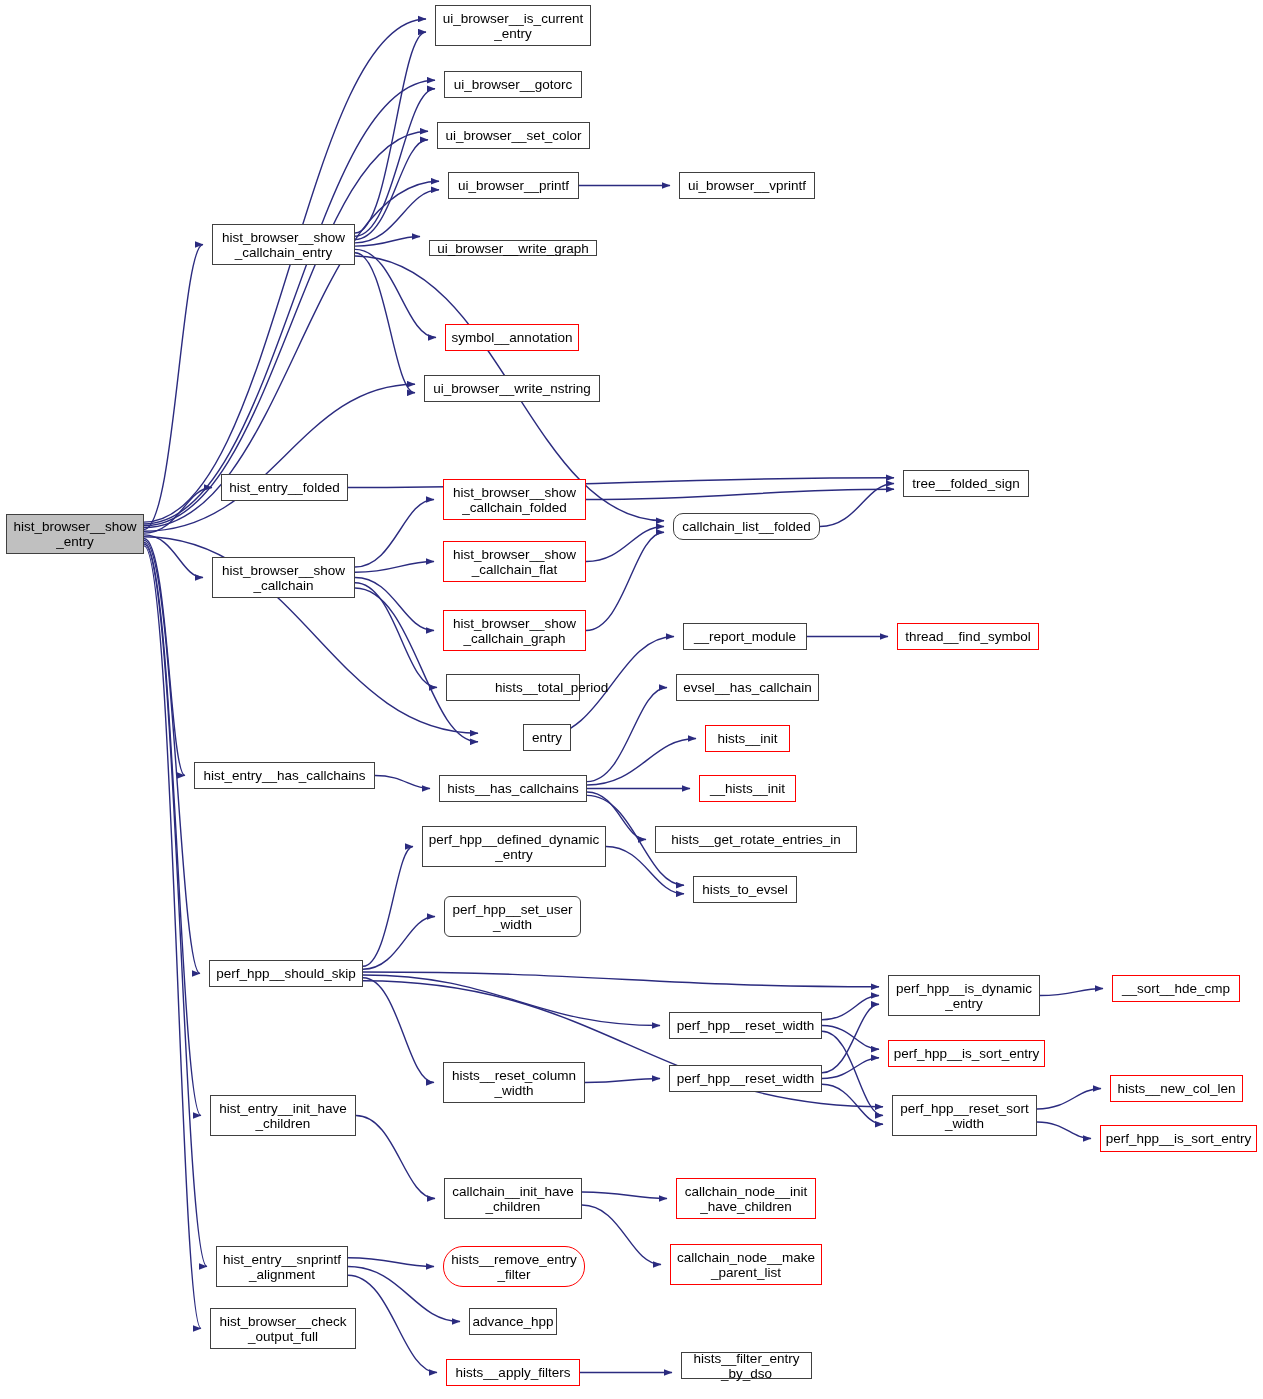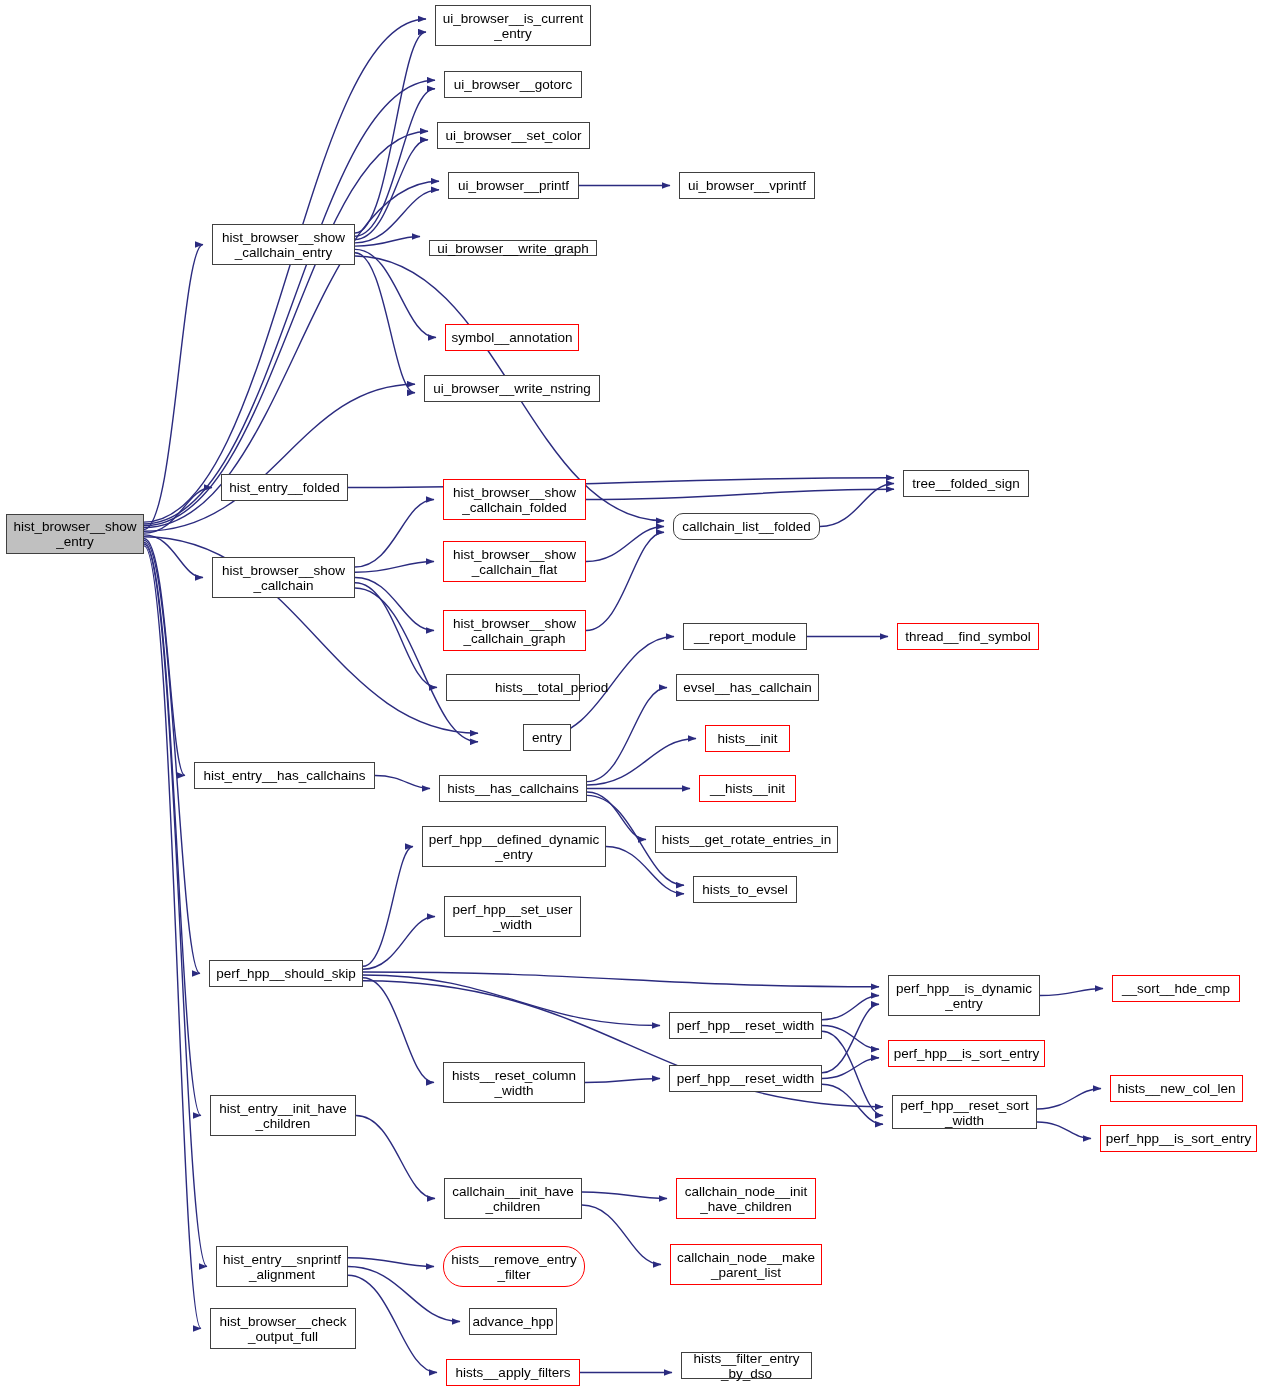--- a/index.html
+++ b/index.html
@@ -152,37 +152,37 @@
 _callchain_graph</span></div>
       <div class="node" style="left: 683px; top: 623px; width: 124px; height: 27px;"><span>__report_module</span></div>
       <div class="node red" style="left: 897px; top: 623px; width: 142px; height: 27px;"><span>thread__find_symbol</span></div>
       <div class="node" style="left: 446px; top: 674px; width: 134px; height: 27px; padding-left: 48px;"><span>hists__total_period</span></div>
       <div class="node" style="left: 676px; top: 674px; width: 143px; height: 27px;"><span>evsel__has_callchain</span></div>
       <div class="node" style="left: 487px; top: 724px; width: 48px; height: 27px; margin-left: 36px;"><span>entry</span></div>
       <div class="node red" style="left: 705px; top: 725px; width: 85px; height: 27px;"><span>hists__init</span></div>
       <div class="node" style="left: 194px; top: 762px; width: 181px; height: 27px;"><span>hist_entry__has_callchains</span></div>
       <div class="node" style="left: 439px; top: 775px; width: 148px; height: 27px;"><span>hists__has_callchains</span></div>
       <div class="node red" style="left: 699px; top: 775px; width: 97px; height: 27px;"><span>__hists__init</span></div>
-      <div class="node" style="left: 655px; top: 826px; width: 183px; height: 27px;"><span>hists__get_rotate_entries_in</span></div>
+      <div class="node" style="left: 655px; top: 826px; width: 202px; height: 27px;"><span>hists__get_rotate_entries_in</span></div>
       <div class="node" style="left: 422px; top: 826px; width: 184px; height: 41px;"><span>perf_hpp__defined_dynamic
 _entry</span></div>
       <div class="node" style="left: 693px; top: 876px; width: 104px; height: 27px;"><span>hists_to_evsel</span></div>
-      <div class="node" style="left: 444px; top: 896px; width: 137px; height: 41px;"><span>perf_hpp__set_user
+      <div class="node" style="left: 444px; top: 896px; width: 137px; height: 41px; border-radius: 6px;"><span>perf_hpp__set_user
 _width</span></div>
       <div class="node" style="left: 209px; top: 960px; width: 154px; height: 27px;"><span>perf_hpp__should_skip</span></div>
       <div class="node" style="left: 888px; top: 975px; width: 152px; height: 41px;"><span>perf_hpp__is_dynamic
 _entry</span></div>
       <div class="node red" style="left: 1112px; top: 975px; width: 128px; height: 27px;"><span>__sort__hde_cmp</span></div>
       <div class="node" style="left: 669px; top: 1012px; width: 153px; height: 27px;"><span>perf_hpp__reset_width</span></div>
       <div class="node red" style="left: 888px; top: 1040px; width: 157px; height: 27px;"><span>perf_hpp__is_sort_entry</span></div>
       <div class="node" style="left: 443px; top: 1062px; width: 142px; height: 41px;"><span>hists__reset_column
 _width</span></div>
       <div class="node" style="left: 669px; top: 1065px; width: 153px; height: 27px;"><span>perf_hpp__reset_width</span></div>
       <div class="node red" style="left: 1110px; top: 1075px; width: 133px; height: 27px;"><span>hists__new_col_len</span></div>
-      <div class="node" style="left: 892px; top: 1095px; width: 145px; height: 34px; align-items: flex-end;"><span>perf_hpp__reset_sort
+      <div class="node" style="left: 892px; top: 1095px; width: 145px; height: 41px;"><span>perf_hpp__reset_sort
 _width</span></div>
       <div class="node" style="left: 210px; top: 1095px; width: 146px; height: 41px;"><span>hist_entry__init_have
 _children</span></div>
       <div class="node red" style="left: 1100px; top: 1125px; width: 157px; height: 27px;"><span>perf_hpp__is_sort_entry</span></div>
       <div class="node" style="left: 444px; top: 1178px; width: 138px; height: 41px;"><span>callchain__init_have
 _children</span></div>
       <div class="node red" style="left: 676px; top: 1178px; width: 140px; height: 41px;"><span>callchain_node__init
 _have_children</span></div>
       <div class="node" style="left: 216px; top: 1246px; width: 132px; height: 41px;"><span>hist_entry__snprintf
 _alignment</span></div>

